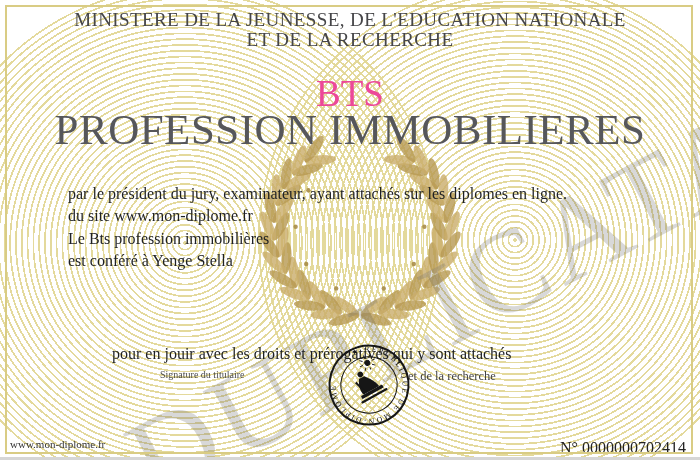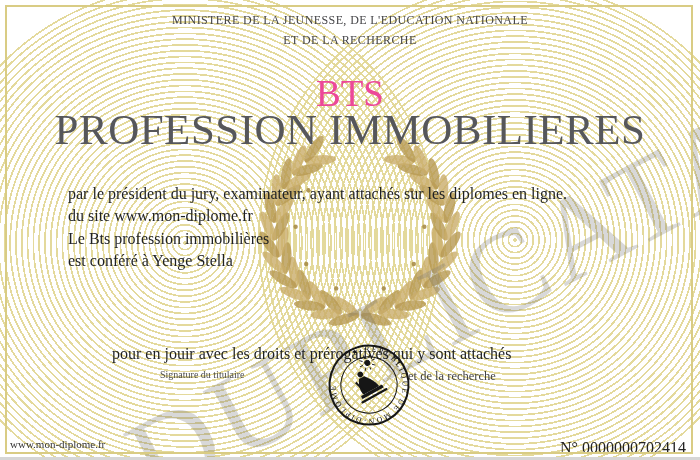--- a/index.html
+++ b/index.html
@@ -19,21 +19,21 @@
   .border-frame{
     position:absolute; left:5px; top:5px; right:7px; bottom:6px;
     border:2px solid #d9cc84; pointer-events:none; z-index:6;
   }
   .bottom-edge{
     position:absolute; left:0; right:0; bottom:0; height:3px;
     background:#d6d6d6; z-index:7;
   }
   .header{
     position:absolute; top:10px; left:0; width:100%; text-align:center;
-    font-size:12px; line-height:20px; letter-spacing:.4px; color:#454548; z-index:4;
+    font-size:19px; line-height:20px; letter-spacing:.4px; color:#454548; z-index:4;
   }
   .title1{
     position:absolute; top:72px; left:0; width:100%; text-align:center;
     font-size:37px; color:#ec4899; z-index:4;
   }
   .title2{
     position:absolute; top:105px; left:0; width:100%; text-align:center;
     font-size:43px; letter-spacing:.5px; color:#56575b; z-index:4; white-space:nowrap;
   }
   .body-text{

